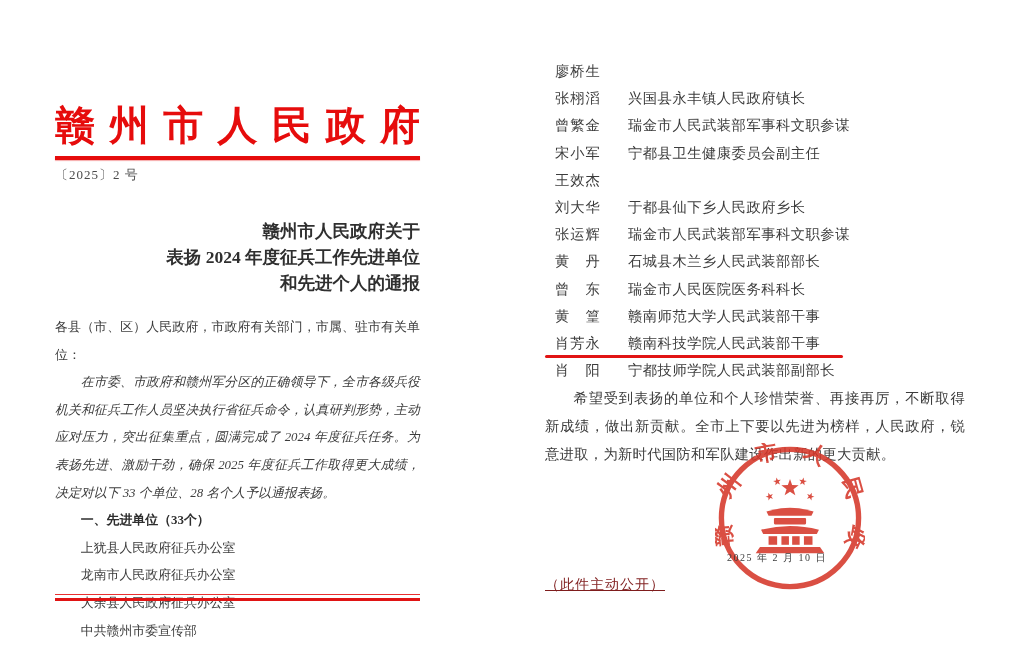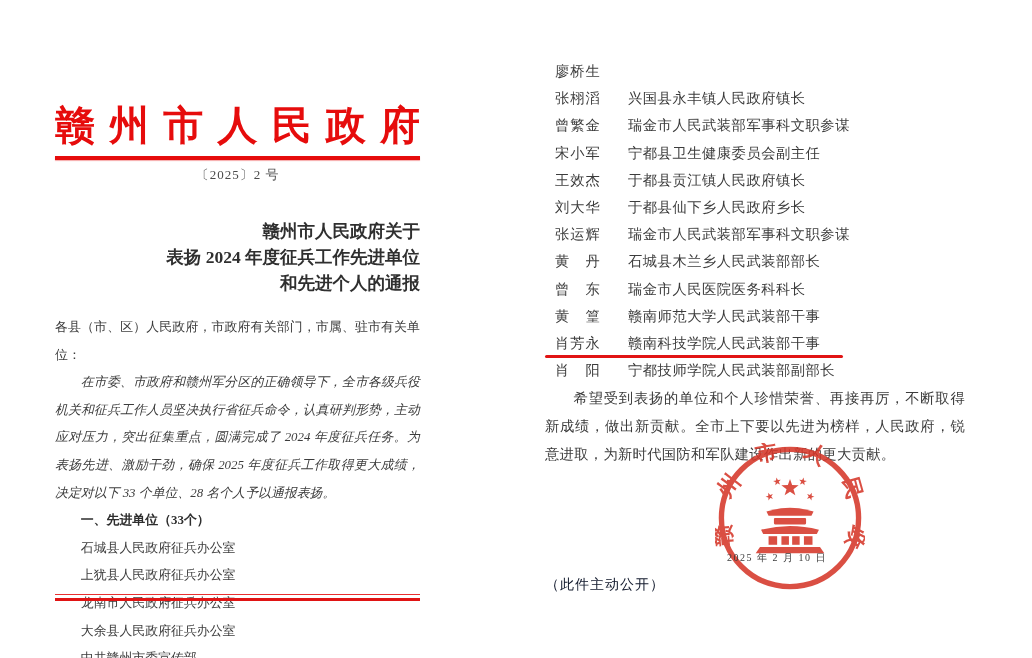--- a/index.html
+++ b/index.html
@@ -20,21 +20,21 @@
     font-size: 40px; font-weight: bold; color: #e60c0c;
     text-align: justify; text-align-last: justify; line-height: 48px;
     white-space: nowrap; letter-spacing: 0;
   }
   .masthead-rule {
     position: absolute; top: 156px; left: 0; width: 100%; height: 3.5px;
     background: #e60c0c; box-shadow: 0 1px 1px rgba(230,12,12,.35);
   }
   .doc-number {
     position: absolute; top: 166px; left: 0; width: 100%;
-    text-align: center; font-size: 13px; letter-spacing: 1px; color: #4a4a4a;
+    text-align: left; font-size: 13px; letter-spacing: 1px; color: #4a4a4a;
   }
   .doc-title {
     position: absolute; top: 218px; left: 0; width: 100%;
     text-align: right; font-weight: bold; font-size: 17.5px;
     line-height: 26px; color: #2f2f2f;
   }
   .left-body {
     position: absolute; top: 314px; left: 0; width: 100%;
     font-size: 12.9px; line-height: 27.6px; text-align: justify; color: #3c3c3c;
   }
@@ -65,21 +65,21 @@
     position: absolute; top: 384px; left: 0; width: 100%;
     font-size: 14.3px; line-height: 28.2px; text-align: justify;
     text-indent: 2em; color: #3c3c3c; letter-spacing: .3px;
   }
   .date-line {
     position: absolute; top: 551px; left: 182px;
     font-size: 10px; letter-spacing: 1.5px; color: #3c3c3c;
   }
   .disclosure {
     position: absolute; top: 576px; left: 0;
-    font-size: 14px; letter-spacing: 1px; color: #0f172a;
+    font-size: 14px; letter-spacing: 1px; color: #7f1d1d; text-decoration: underline;
   }
   .seal {
     position: absolute; left: 170px; top: 443px; width: 150px; height: 150px;
     opacity: .88; pointer-events: none;
   }
 </style>
 </head>
 <body>
 
 <div class="canvas">
@@ -96,23 +96,20 @@
       <div>赣州市人民政府关于</div>
       <div>表扬 2024 年度征兵工作先进单位</div>
       <div>和先进个人的通报</div>
     </div>
 
     <div class="left-body">
       <p>各县（市、区）人民政府，市政府有关部门，市属、驻市有关单位：</p>
       <p class="indent">在市委、市政府和赣州军分区的正确领导下，全市各级兵役机关和征兵工作人员坚决执行省征兵命令，认真研判形势，主动应对压力，突出征集重点，圆满完成了 2024 年度征兵任务。为表扬先进、激励干劲，确保 2025 年度征兵工作取得更大成绩，决定对以下 33 个单位、28 名个人予以通报表扬。</p>
       <p class="section-heading">一、先进单位（33个）</p>
       <div>
-  <div class="unit-row">
-    <span>石城县人民政府征兵办公室</span>
-  </div>
 
   <div class="unit-row">
     <span>上犹县人民政府征兵办公室</span>
   </div>
 
   <div class="unit-row">
     <span>龙南市人民政府征兵办公室</span>
   </div>
 
   <div class="unit-row">
@@ -145,21 +142,20 @@
     <span class="person-title">瑞金市人民武装部军事科文职参谋</span>
   </div>
 
   <div class="person-row">
     <span class="person-name">宋小军</span>
     <span class="person-title">宁都县卫生健康委员会副主任</span>
   </div>
 
   <div class="person-row">
     <span class="person-name">王效杰</span>
-    <span class="person-title">于都县贡江镇人民政府镇长</span>
   </div>
 
   <div class="person-row">
     <span class="person-name">刘大华</span>
     <span class="person-title">于都县仙下乡人民政府乡长</span>
   </div>
 
   <div class="person-row">
     <span class="person-name">张运辉</span>
     <span class="person-title">瑞金市人民武装部军事科文职参谋</span>

